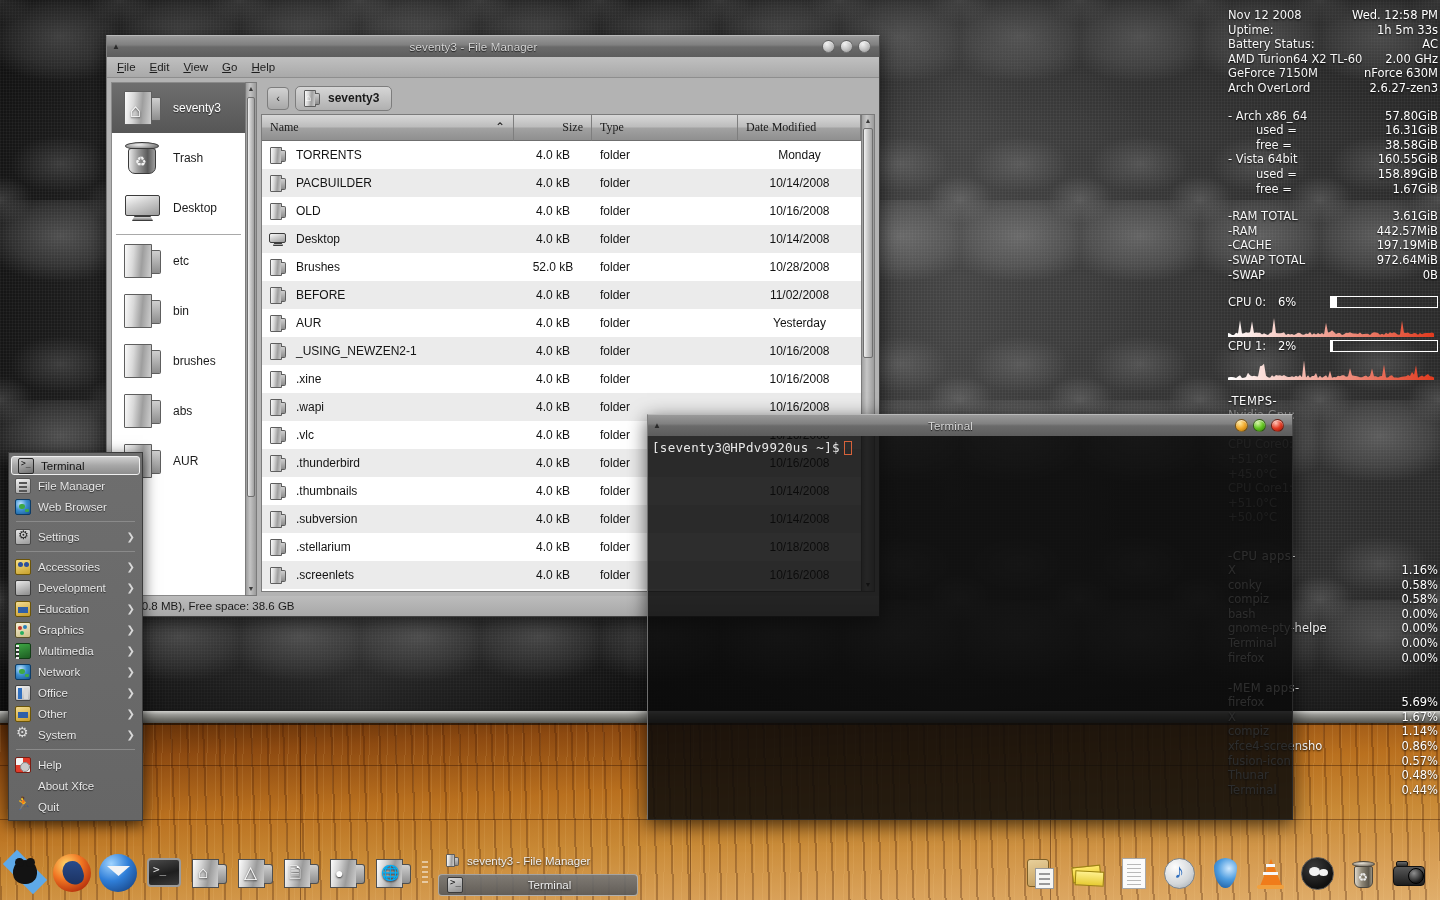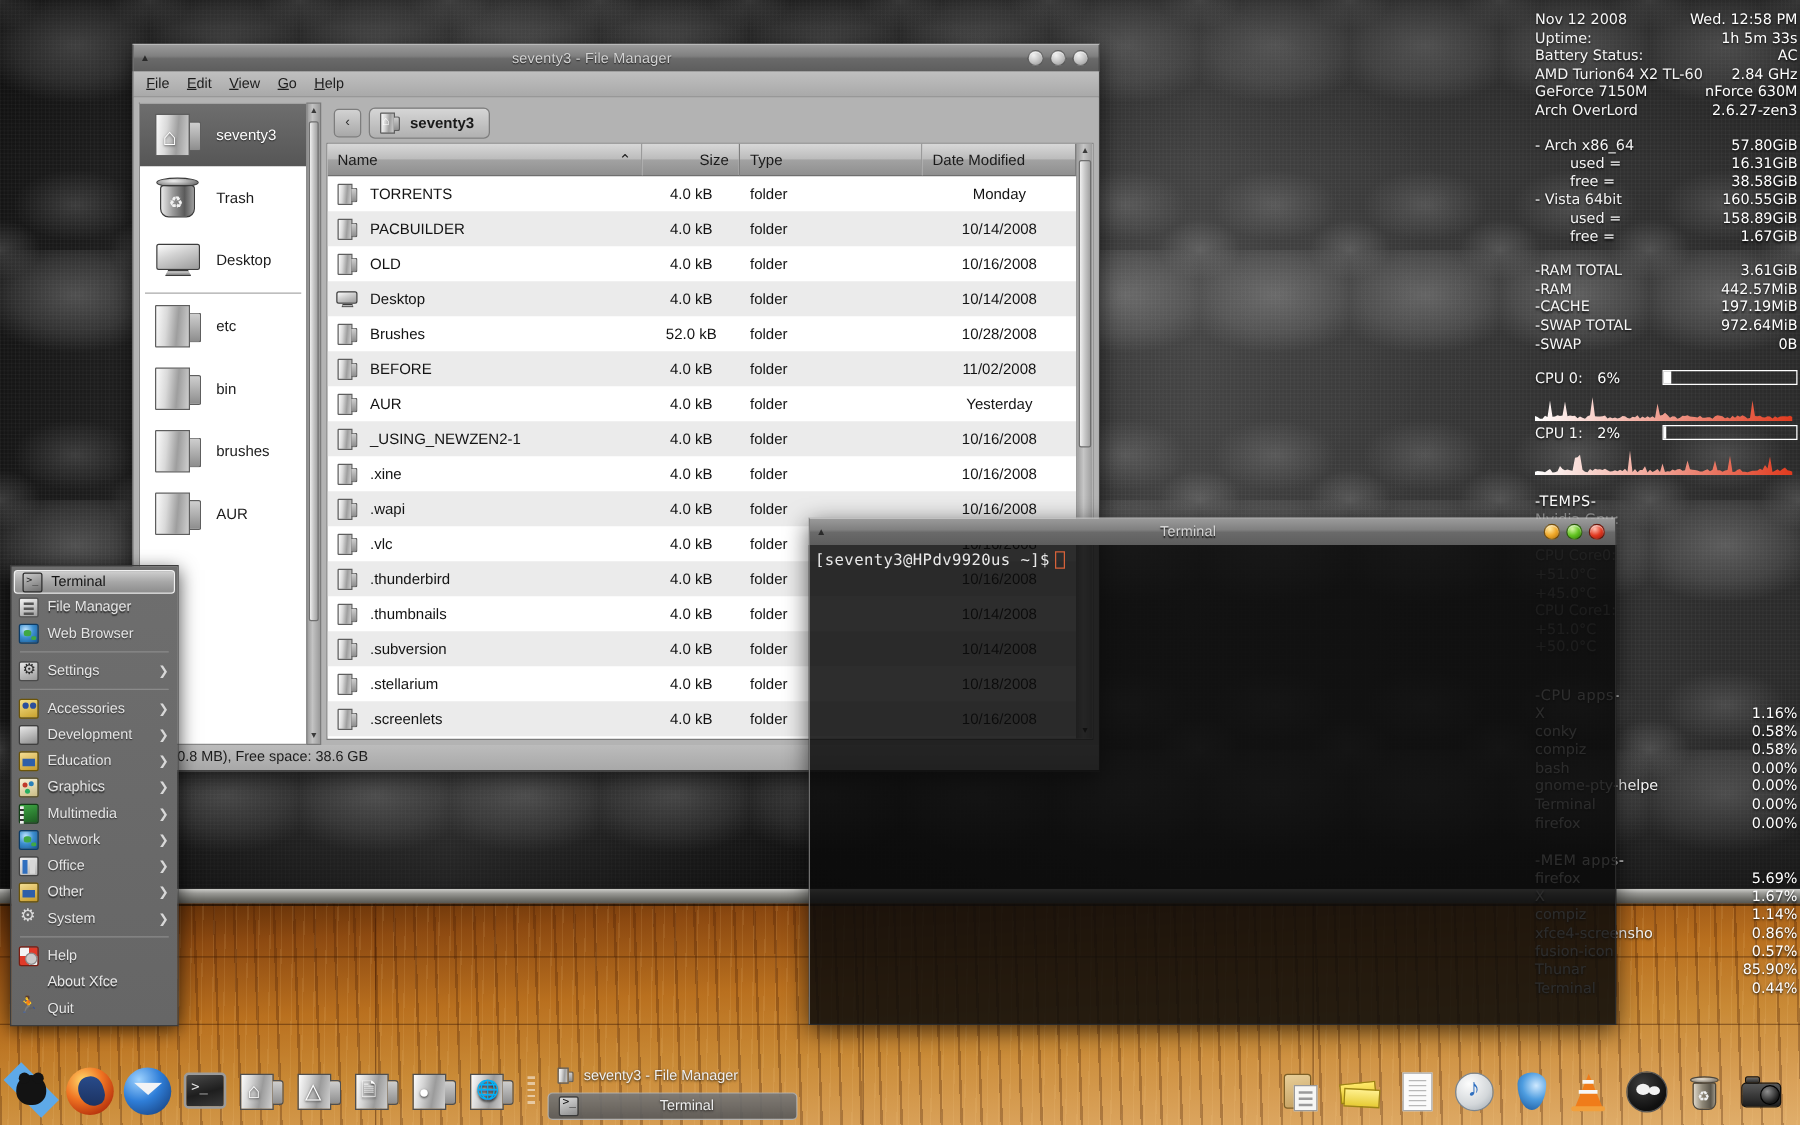--- a/index.html
+++ b/index.html
@@ -128,21 +128,21 @@
     background: linear-gradient(180deg,#d2d2d2,#a8a8a8);
     border: 1px solid #7d7d7d; display:flex; align-items:center; justify-content:center;
   }
   .pb-crumb {
     height: 25px; border-radius: 5px; padding: 0 12px 0 7px; display: flex; align-items: center; gap: 7px;
     background: linear-gradient(180deg,#d6d6d6,#b0b0b0);
     border: 1px solid #7d7d7d; font-size: 12px; font-weight: bold; color: #1a1a1a;
   }
   .list-area { flex: 1; display: flex; border: 1px solid #7b7b7b; background: #fff; overflow:hidden; }
   .list-col { flex: 1; display:flex; flex-direction: column; min-width:0; }
-  .hdr { display: flex; height: 26px; }
+  .hdr { display: flex; height: 26px; font-family: Liberation Serif, serif; }
   .hdr div {
     background: linear-gradient(180deg,#d8d8d8 0%, #bcbcbc 48%, #a2a2a2 52%, #8f8f8f 100%);
     border-right: 1px solid #7e7e7e; border-bottom: 1px solid #6f6f6f;
     font-size: 12px; color: #1a1a1a; display: flex; align-items: center; padding: 0 8px;
   }
   .c-name { width: 252px; justify-content: space-between; }
   .c-size { width: 78px; justify-content: flex-end; }
   .c-type { width: 146px; }
   .c-date { flex: 1; }
   .rows { flex: 1; overflow: hidden; }
@@ -399,21 +399,21 @@
         <div class="ck-row">
           <span class="l">Uptime:</span>
           <span class="r">1h 5m 33s</span>
         </div>
         <div class="ck-row">
           <span class="l">Battery Status:</span>
           <span class="r">AC</span>
         </div>
         <div class="ck-row">
           <span class="l">AMD Turion64 X2 TL-60</span>
-          <span class="r">2.84  GHz</span>
+          <span class="r">2.00  GHz</span>
         </div>
         <div class="ck-row">
           <span class="l">GeForce 7150M</span>
           <span class="r">nForce 630M</span>
         </div>
         <div class="ck-row">
           <span class="l">Arch OverLord</span>
           <span class="r">2.6.27-zen3</span>
         </div>
       </div>
@@ -571,21 +571,21 @@
         <div class="ck-row">
           <span class="l">xfce4-screensho</span>
           <span class="r">0.86%</span>
         </div>
         <div class="ck-row">
           <span class="l">fusion-icon</span>
           <span class="r">0.57%</span>
         </div>
         <div class="ck-row">
           <span class="l">Thunar</span>
-          <span class="r">85.90%</span>
+          <span class="r">0.48%</span>
         </div>
         <div class="ck-row">
           <span class="l">Terminal</span>
           <span class="r">0.44%</span>
         </div>
       </div>
   </div>
 
   <div class="win" id="thunar">
     <div class="titlebar">
@@ -652,20 +652,27 @@
                   <i></i>
                   <b></b>
                 </span>
                 <span class="side-label">brushes</span>
               </div>
               <div class="side-item">
                 <span class="ficon big">
                   <i></i>
                   <b></b>
                 </span>
+                <span class="side-label">abs</span>
+              </div>
+              <div class="side-item">
+                <span class="ficon big">
+                  <i></i>
+                  <b></b>
+                </span>
                 <span class="side-label">AUR</span>
               </div>
             </div>
           <div class="side-scroll">
             <div class="sb-arrow" style="top:0">▲</div>
             <div class="side-thumb"></div>
             <div class="sb-arrow" style="bottom:0">▼</div>
           </div>
         </div>
 

